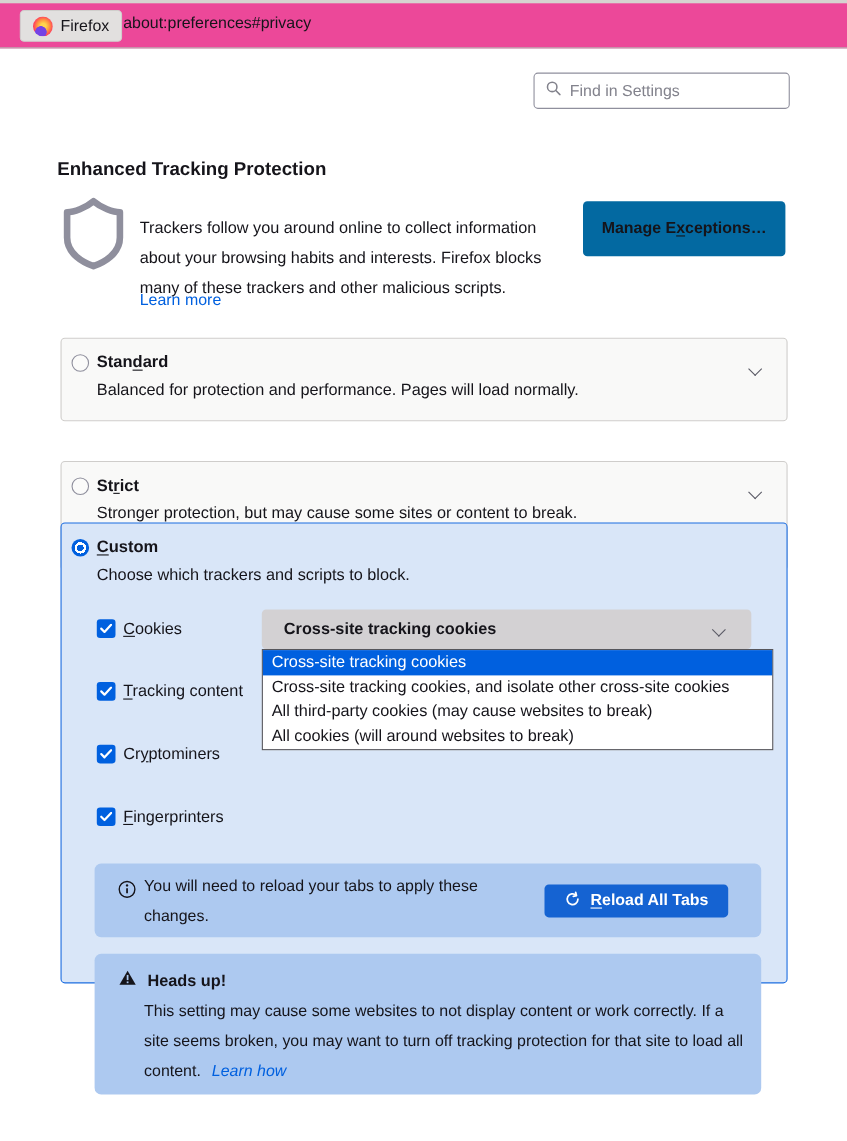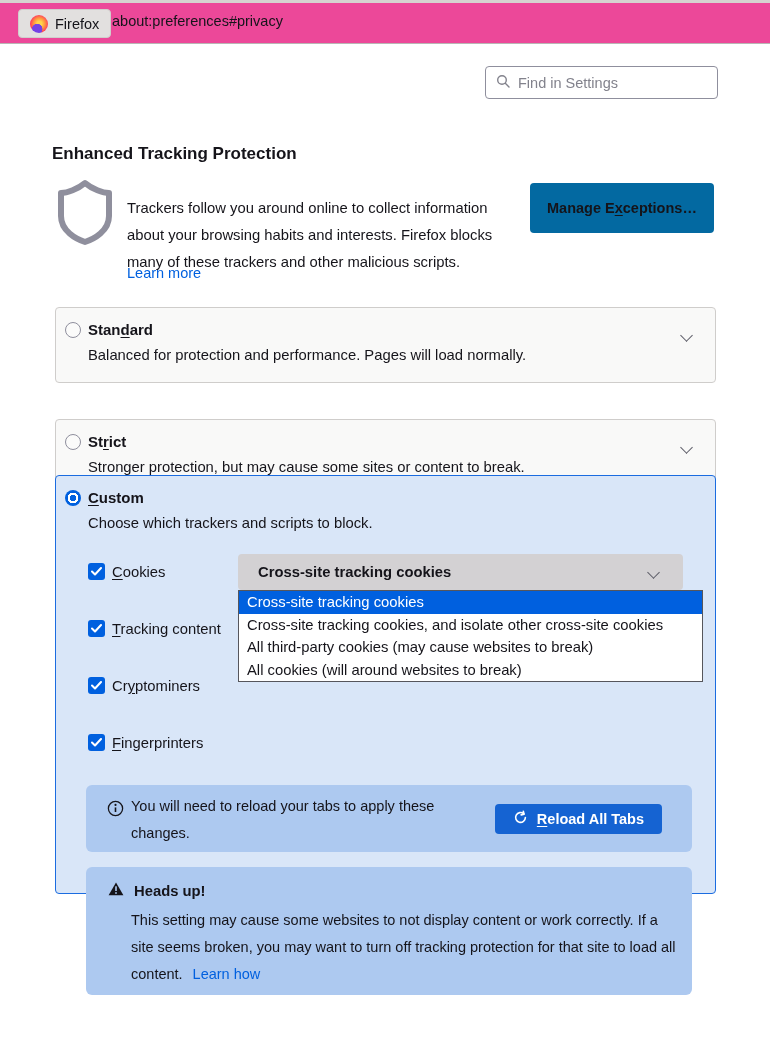--- a/index.html
+++ b/index.html
@@ -93,21 +93,21 @@
     font-size: 14.5px; line-height: 27px; }
   .reload-btn { position: absolute; right: 30px; top: 19px; height: 30px;
     background: #1563d2; border: none; border-radius: 4px;
     font-family: "Liberation Sans", sans-serif; font-weight: bold; font-size: 14.5px;
     color: #fff; padding: 0 18px; display: flex; align-items: center; gap: 9px; cursor: pointer; }
   .h-title-row { position: absolute; left: 22px; top: 15px;
     display: flex; align-items: center; gap: 10px; }
   .h-title { font-weight: bold; font-size: 14.8px; }
   .h-text { position: absolute; left: 45px; top: 40px; width: 548px;
     font-size: 14.5px; line-height: 27px; }
-  .h-link { color: #0060df; margin-left: 10px; cursor: pointer; }
+  .h-link { color: #0060df; margin-left: 10px; cursor: pointer; font-style: italic; }
 </style>
 </head>
 <body>
 
 <div class="topbar">
   <div class="topstrip"></div>
   <div class="tab">
     <span class="ff-logo"></span>
     <span class="tab-label">Firefox</span>
   </div>

